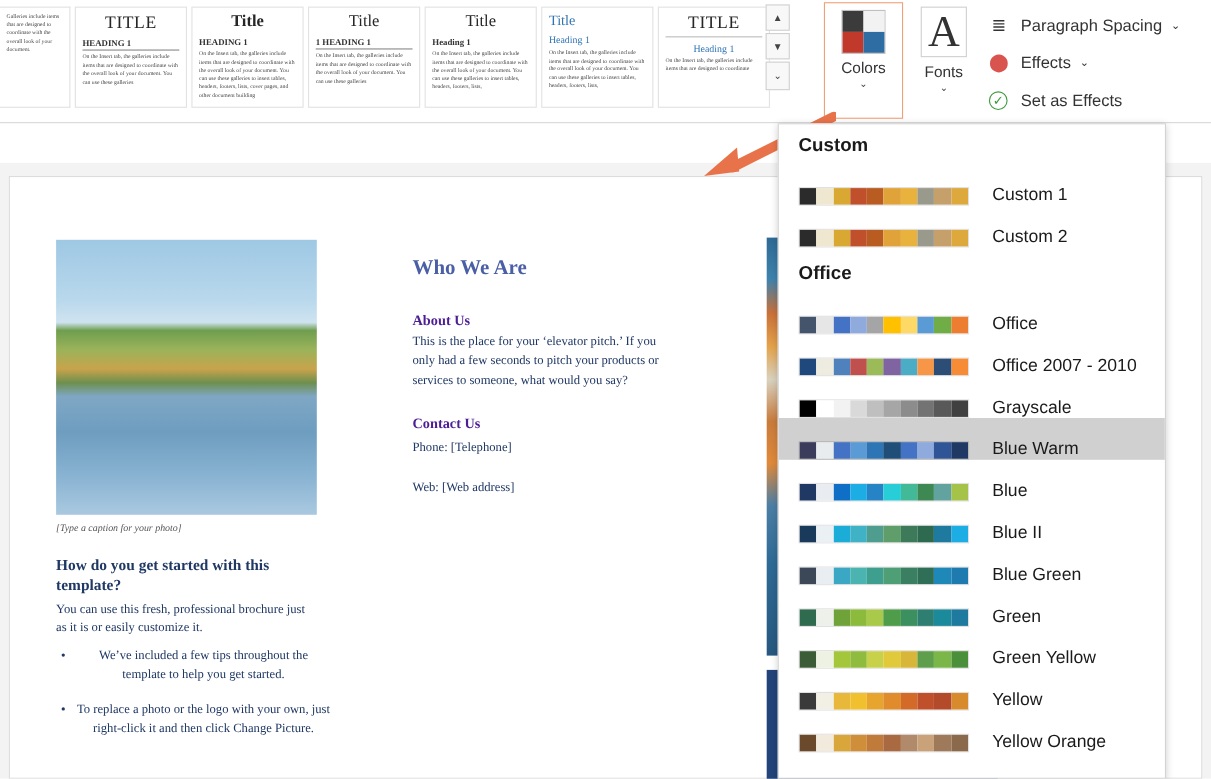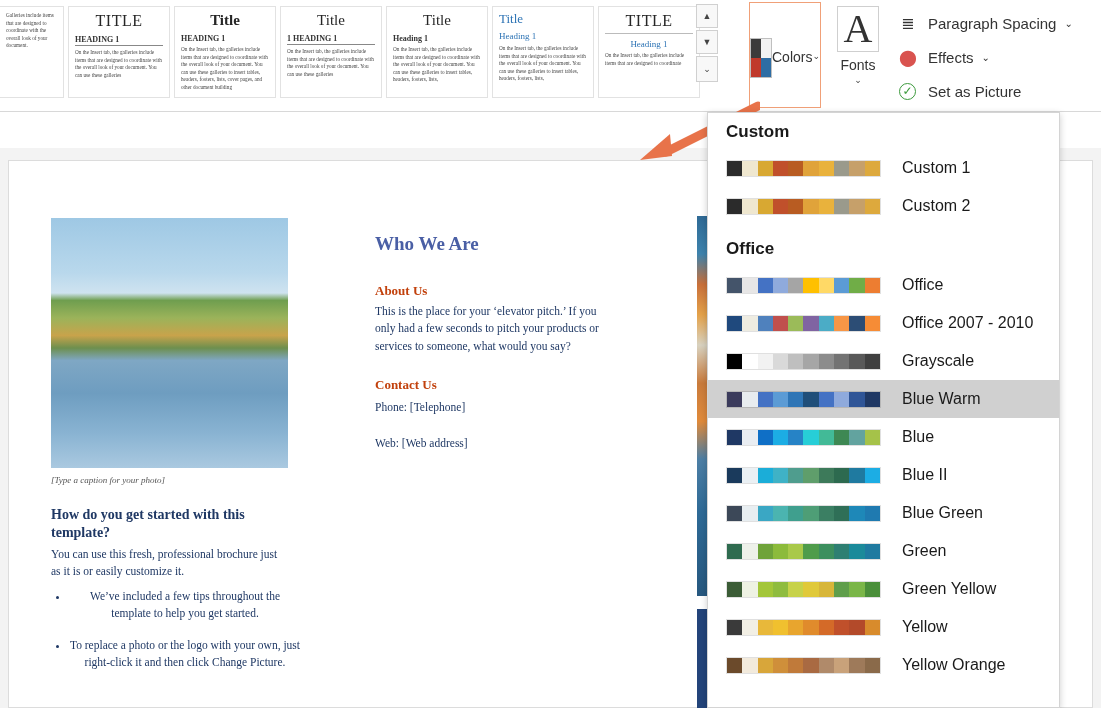--- a/index.html
+++ b/index.html
@@ -70,21 +70,21 @@
   .gsc-btn.more { height: 26px; }
 
   
   #theme-group {
     position: absolute; left: 744px; top: 0; width: 357px; height: 112px;
     background: #ffffff;
   }
   .colors-btn {
     position: absolute; left: 5px; top: 2px; width: 72px; height: 106px;
     border: 1px solid #f0a078; background: #fff;
-    display: flex; flex-direction: row; align-items: center;
+    display: flex; flex-direction: column; align-items: center;
   }
   .colors-swatch {
     width: 40px; height: 40px; margin-top: 6px;
     display: grid; grid-template-columns: 1fr 1fr; grid-template-rows: 1fr 1fr;
     border: 1px solid #bfbfbf;
   }
   .colors-label { font-size: 14px; color: #333; margin-top: 4px; }
   .caret { font-size: 9px; color: #444; margin-top: 2px; }
 
   .fonts-btn {
@@ -139,21 +139,21 @@
     font-family: "Liberation Serif", serif; font-size: 11.5px; color: #1f3864; line-height: 1.5;
   }
   .bullets ul { margin: 0; padding-left: 18px; }
   .bullets li { margin-bottom: 14px; text-align: center; }
 
   .mid-title {
     position: absolute; left: 366px; top: 72px;
     font-family: "Liberation Serif", serif; font-size: 19px; font-weight: bold; color: #4a5fa5;
   }
   .mid-h { position: absolute; left: 366px; font-family: "Liberation Serif", serif;
-           font-size: 13px; font-weight: bold; color: #c2410c; }
+           font-size: 13px; font-weight: bold; color: #4c1d95; }
   .mid-p { position: absolute; left: 366px; width: 240px;
            font-family: "Liberation Serif", serif; font-size: 11.5px; color: #1f3864; line-height: 1.5; }
 
   .right-photo {
     position: absolute; left: 688px; top: 55px; width: 210px; height: 380px;
     background: linear-gradient(#2f6a95 0%, #3e83ad 10%, #c9703a 18%, #e4a24a 26%,
       #d8d2c0 34%, #c97b3c 44%, #e08a3a 54%, #4d7fa5 64%, #2e6a96 78%, #27587f 100%);
   }
   .right-band {
     position: absolute; left: 688px; top: 448px; width: 210px; height: 100px;
@@ -173,21 +173,21 @@
     background: #ffffff;
     border: 1px solid #d4d4d4;
     box-shadow: 0 2px 7px rgba(0,0,0,.20);
     overflow: hidden;
   }
   .menu-section-head {
     font-size: 17px; font-weight: bold; color: #1a1a1a;
     padding: 9px 0 7px 18px;
   }
   .theme-row {
-    display: flex; align-items: center; height: 38px; padding-left: 18px;
+    display: flex; align-items: flex-end; height: 38px; padding-left: 18px;
   }
   .theme-row.selected { background: #d0d0d0; }
   .theme-swatch {
     width: 155px; height: 17px; display: flex; flex-shrink: 0;
     border: 1px solid rgba(0,0,0,.12);
   }
   .theme-swatch i { display: block; height: 100%; flex: 1 1 0; }
   .theme-name { font-size: 16px; color: #1a1a1a; margin-left: 21px; white-space: nowrap; }
 </style>
 </head>
@@ -271,21 +271,21 @@
           <span>Paragraph Spacing</span>
           <span style="font-size:10px">⌄</span>
         </div>
         <div class="topt">
           <span class="glyph" style="color:#d9534f">⬤</span>
           <span>Effects</span>
           <span style="font-size:10px">⌄</span>
         </div>
         <div class="topt">
           <span class="glyph" style="color:#3c9a3c;border:1px solid #3c9a3c;border-radius:50%;width:17px;height:17px;line-height:15px;font-size:12px;margin-left:3px">✓</span>
-          <span style="margin-left:4px">Set as Picture</span>
+          <span style="margin-left:4px">Set as Effects</span>
         </div>
       </div>
     </div>
   </div>
 
   <div id="doc-area">
     <div class="page">
 
       <div class="photo"></div>
       <div class="caption">[Type a caption for your photo]</div>

